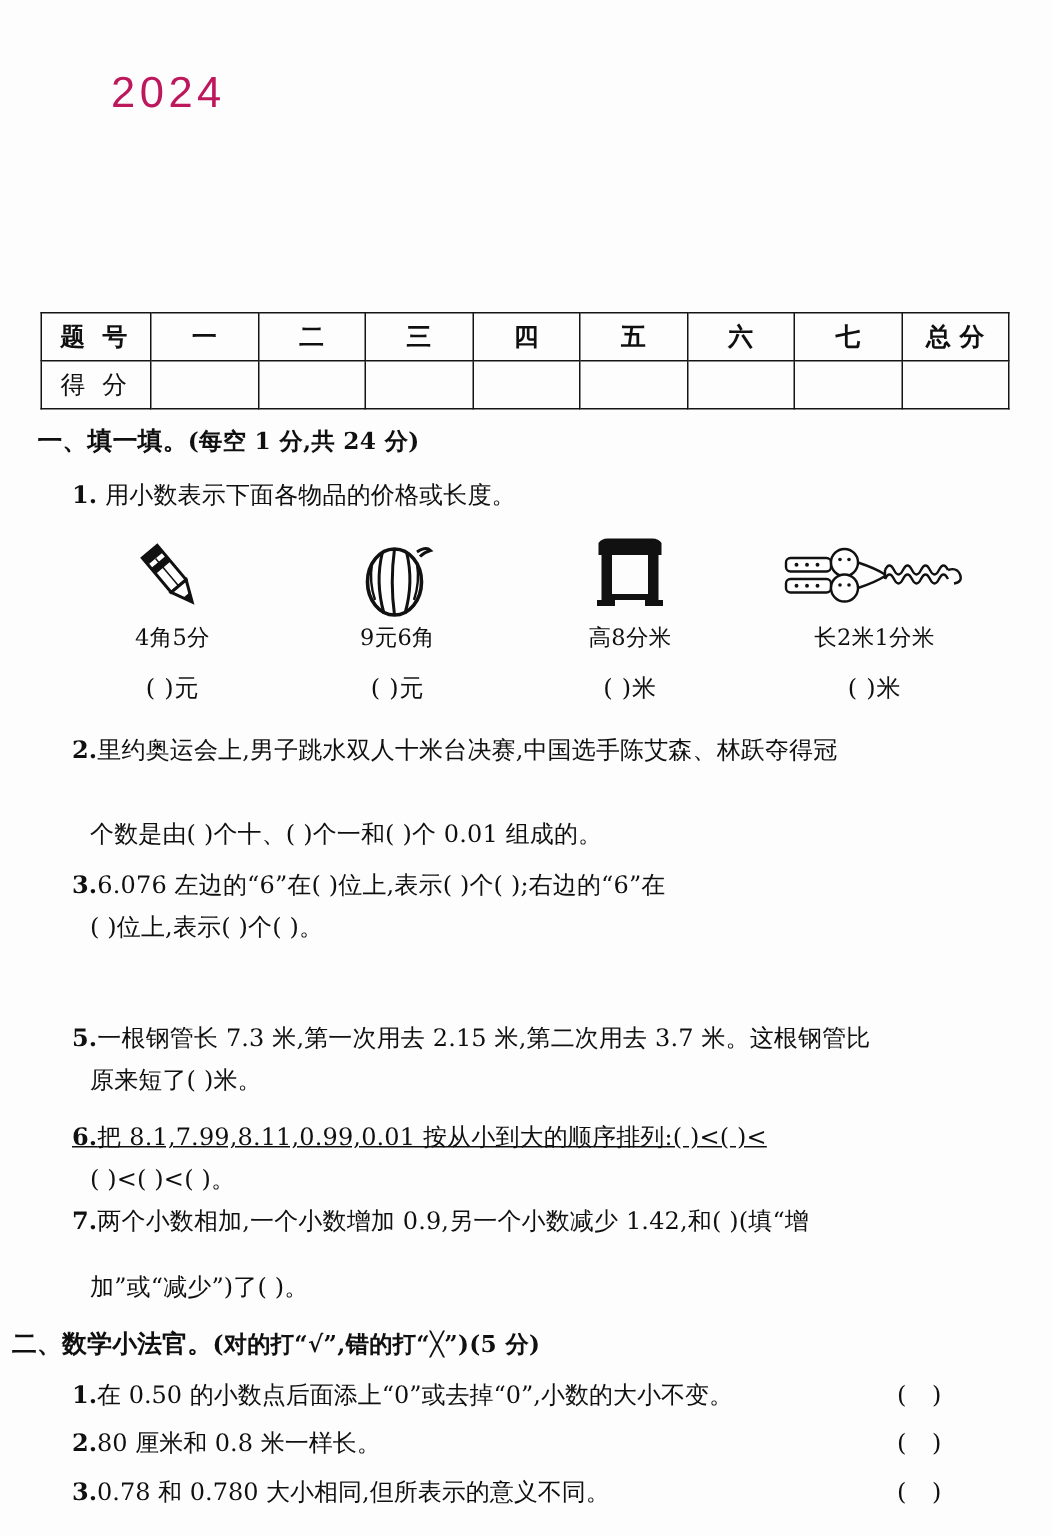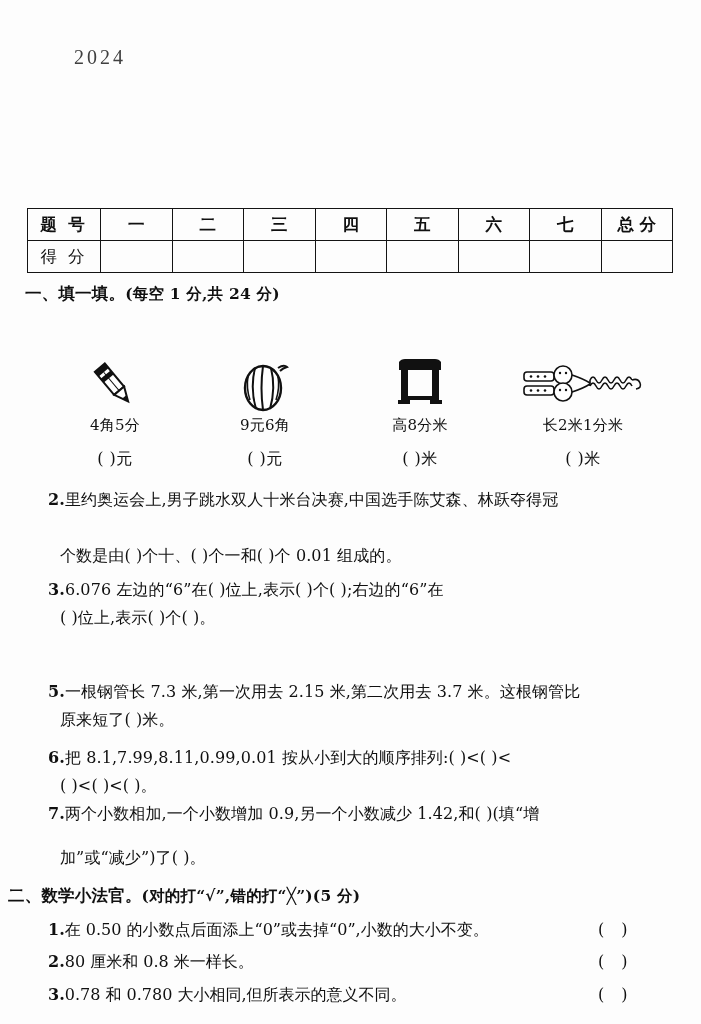--- a/index.html
+++ b/index.html
@@ -19,24 +19,24 @@
     position: absolute;
     inset: 0;
     background: #fdfdfd;
   }
 
   
   .year {
     position: absolute;
     left: 74px;
     top: 46px;
-    font-family: Liberation Serif, serif;
-    font-size: 20px;
+    font-family: Liberation Sans, sans-serif;
+    font-size: 29px;
     letter-spacing: 3px;
-    color: #404040;
+    color: #be185d;
     font-weight: 400;
   }
 
   
   .meta-row {
     position: absolute;
     left: 0;
     top: 135px;
     width: 701px;
     height: 26px;
@@ -186,20 +186,24 @@
       <td></td>
       <td></td>
     </tr>
   </tbody>
     </table>
 
   <div class="section-head" style="left:25px; top:283px;">
     <span>一、填一填。</span><span class="sub">(每空 1 分,共 24 分)</span>
   </div>
 
+  <div class="q" style="left:48px; top:320px;">
+    <b class="num">1.</b>
+    <span>用小数表示下面各物品的价格或长度。</span>
+  </div>
 
   <div class="illus-row">
 
     <div class="illus-item" style="left:0px;">
       <div class="illus-art">
         <svg width="70" height="58" viewBox="0 0 70 58">
           <g transform="rotate(-40 35 29)">
             <rect x="28" y="6" width="13" height="30" fill="#ffffff" stroke="#111" stroke-width="2"></rect>
             <rect x="28" y="6" width="13" height="6" fill="#111"></rect>
             <rect x="28" y="15" width="13" height="5" fill="#111"></rect>
@@ -290,21 +294,21 @@
   </div>
 
 
   <div class="q" style="left:48px; top:682px;">
     <b class="num">5.</b><span>一根钢管长 7.3 米,第一次用去 2.15 米,第二次用去 3.7 米。这根钢管比</span>
   </div>
   <div class="q" style="left:60px; top:710px;">
     <span>原来短了(      )米。</span>
   </div>
 
-  <div class="q" style="left:48px; top:748px;">
+  <div class="q" style="left:48px; top:748px;text-decoration:underline;">
     <b class="num">6.</b><span>把 8.1,7.99,8.11,0.99,0.01 按从小到大的顺序排列:(      )&lt;(      )&lt;</span>
   </div>
   <div class="q" style="left:60px; top:776px;">
     <span>(      )&lt;(      )&lt;(      )。</span>
   </div>
 
   <div class="q" style="left:48px; top:804px;">
     <b class="num">7.</b><span>两个小数相加,一个小数增加 0.9,另一个小数减少 1.42,和(      )(填“增</span>
   </div>
   <div class="q" style="left:60px; top:848px;">

